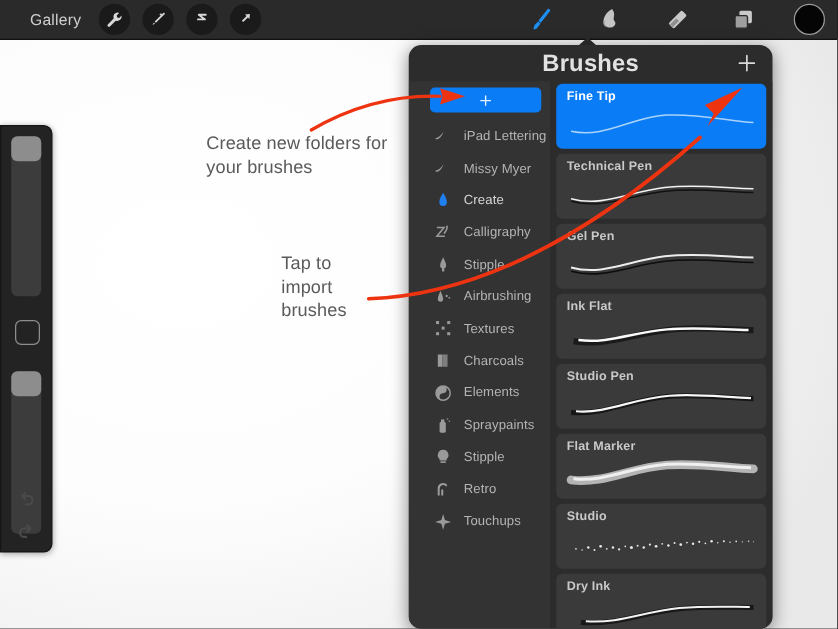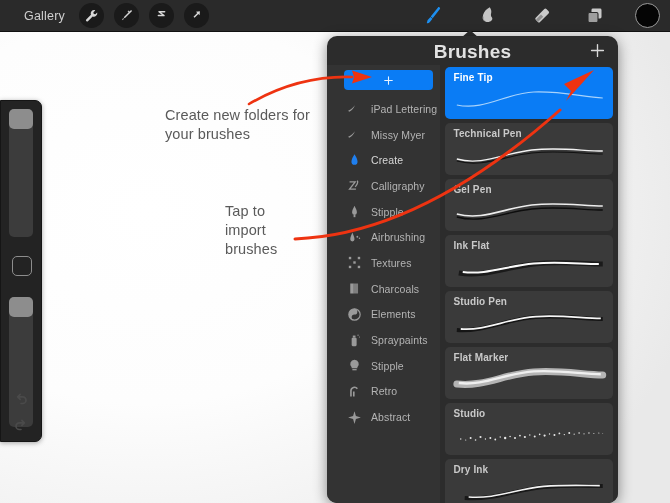--- a/index.html
+++ b/index.html
@@ -365,21 +365,21 @@
           </span>
           <span class="lbl">Retro</span>
         </div>
 
         <div class="cat">
           <span class="ico">
             <svg width="17" height="17" viewBox="0 0 24 24">
                 <path fill="#9a9a9a" d="M12 3l2 7 7 2-7 2-2 7-2-7-7-2 7-2z"></path>
               </svg>
           </span>
-          <span class="lbl">Abstract</span>
+          <span class="lbl">Touchups</span>
         </div>
       </div>
 
       <div class="brushes">
 
         <div class="brush sel">
           <div class="bname">Fine Tip</div>
           <svg class="stroke" viewBox="0 0 170 38" preserveAspectRatio="none">
             <path d="M12 24 C40 30 62 12 90 11 C118 10 140 16 160 17" fill="none" stroke="#a9d3fb" stroke-width="1.2"></path>
           </svg>

